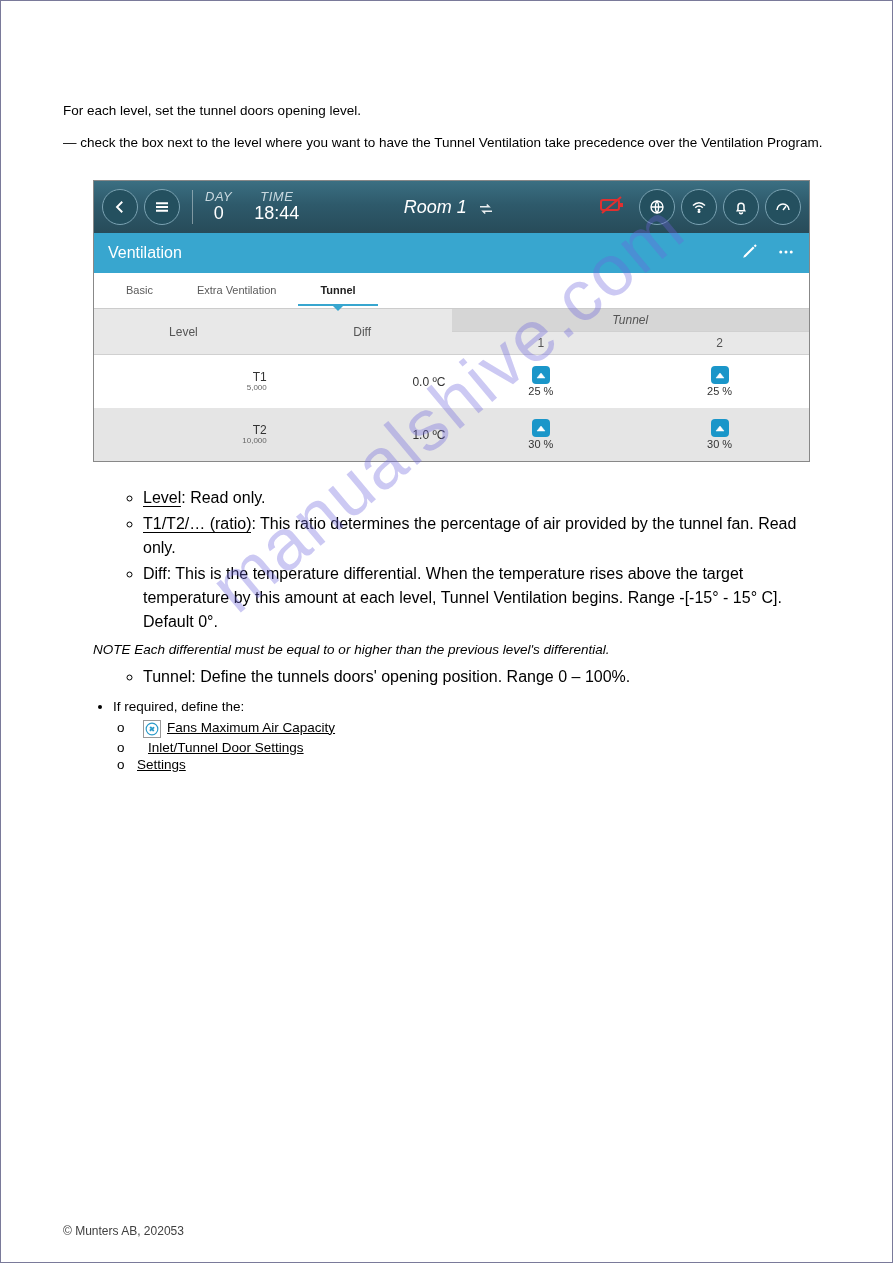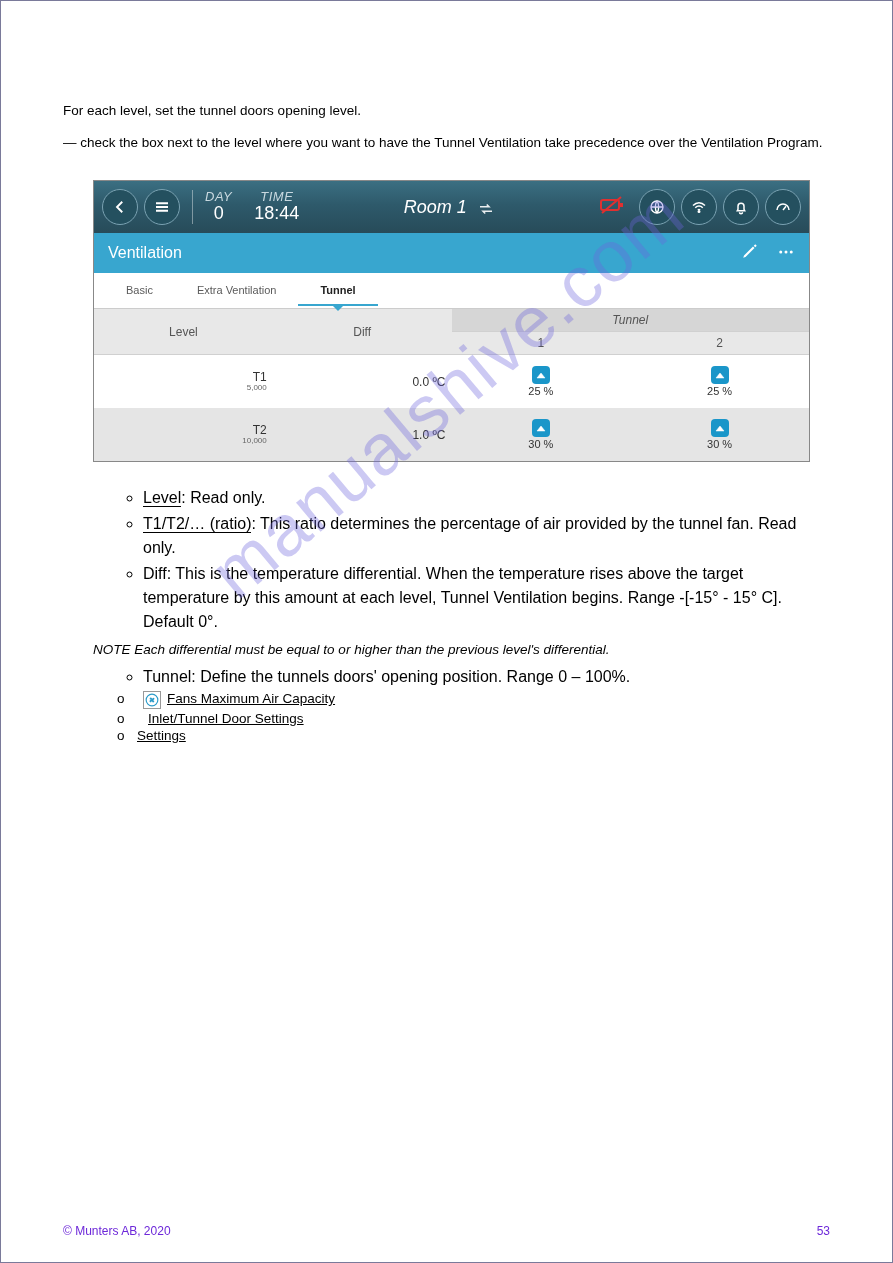--- a/index.html
+++ b/index.html
@@ -105,21 +105,21 @@
   .def-line { margin: 2px 0 2px 54px; font-size:13.5px; display:flex; }
   .inline-fan {
     width:18px; height:18px; border:1px solid #999; display:inline-flex;
     align-items:center; justify-content:center; vertical-align:middle;
     margin: 0 6px;
   }
   .inline-fan svg { width:14px;height:14px;fill:#2b9bc9;}
   
   .footer {
     position:absolute; bottom:24px; left:62px; right:62px;
-    display:flex; justify-content:space-between; font-size:12px; color:#6d28d9;
+    display:flex; justify-content:flex-start; font-size:12px; color:#404040;
     border-top: none;
   }
   
   .watermark {
     position:absolute; top:50%; left:50%; transform: translate(-50%,-50%) rotate(-40deg);
     font-size:72px; color: rgba(110,100,220,0.35); font-weight:400;
     pointer-events:none; white-space:nowrap; letter-spacing:2px;
     font-family: Arial, sans-serif;
   }
 </style>
@@ -297,20 +297,23 @@
     </li>
     <li>
       <span style="border-bottom:1px solid #000;">T1/T2/… (ratio)</span><span>: This ratio determines the percentage of air provided by the tunnel fan. Read only.</span>
     </li>
     <li>Diff: This is the temperature differential. When the temperature rises above the target temperature by this amount at each level, Tunnel Ventilation begins. Range -[-15° - 15° C]. Default 0°.</li>
   </ul>
   <p style="margin:8px 0 8px 30px; font-size:13.5px; font-style:italic;">NOTE Each differential must be equal to or higher than the previous level's differential.</p>
   <ul class="sub-bullets">
     <li>Tunnel: Define the tunnels doors' opening position. Range 0 – 100%.</li>
   </ul>
+  <ul class="bullets">
+    <li>If required, define the:</li>
+  </ul>
   <div class="def-line">
     <span style="width:14px;display:inline-block;margin-right:6px;">o</span>
     <span class="inline-fan">
       <svg viewBox="0 0 24 24">
           <circle cx="12" cy="12" r="10" fill="none" stroke="#2b9bc9" stroke-width="2"></circle>
           <path d="M12 12c0-4 3-5 4-3s-2 4-4 3zm0 0c4 0 5 3 3 4s-4-2-3-4zm0 0c0 4-3 5-4 3s2-4 4-3zm0 0c-4 0-5-3-3-4s4 2 3 4z" fill="#2b9bc9"></path>
         </svg>
     </span>
     <span style="text-decoration:underline;">Fans Maximum Air Capacity</span>
   </div>

